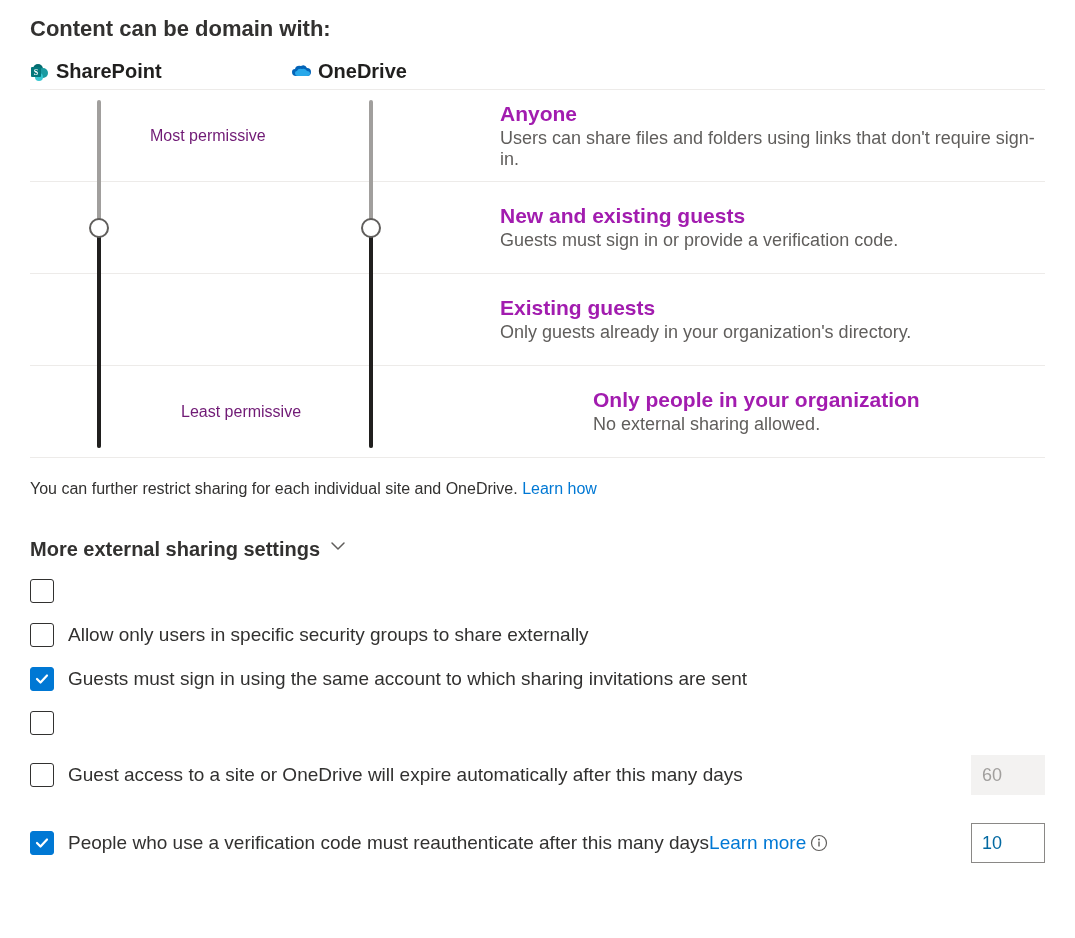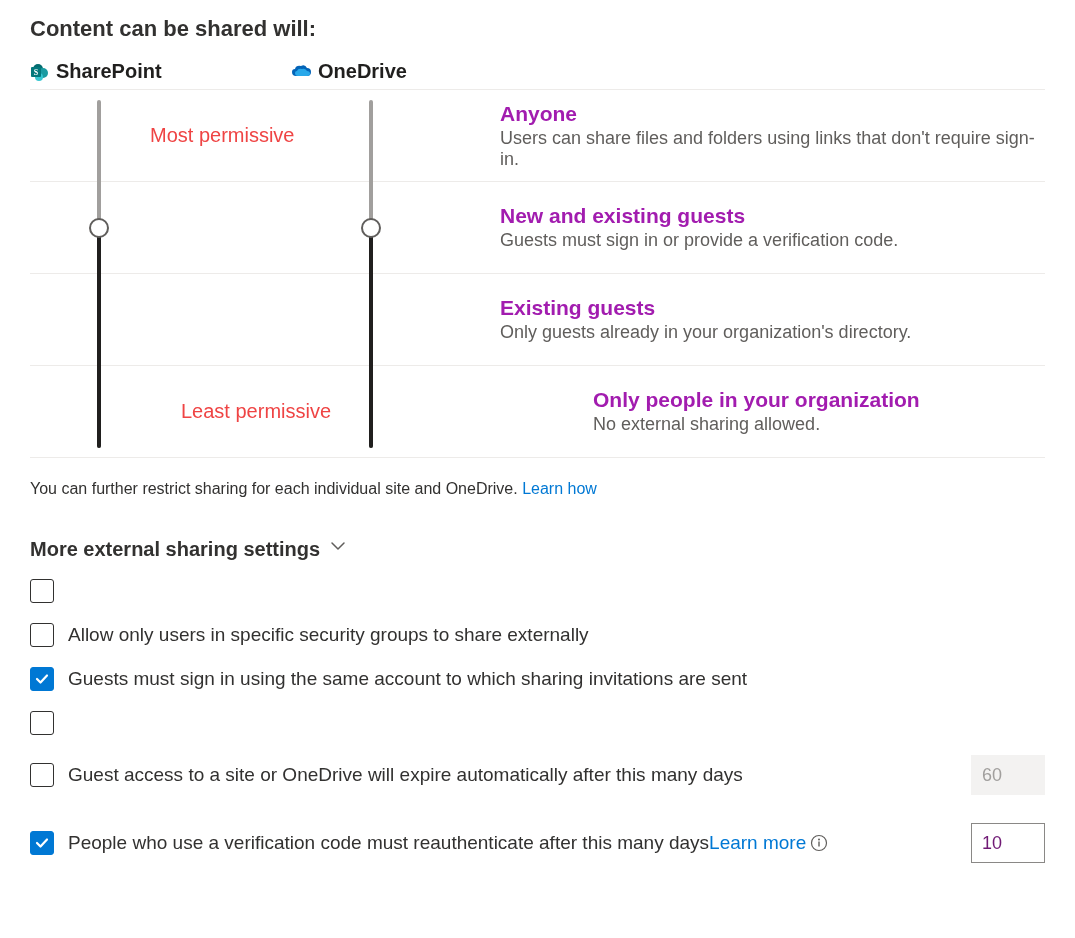--- a/index.html
+++ b/index.html
@@ -35,22 +35,22 @@
   .row {
     display: flex;
     align-items: center;
     border-bottom: 1px solid #edebe9;
     height: 92px;
   }
   .row:last-of-type { border-bottom: 1px solid #edebe9; gap: 31px; }
   .label-col {
     width: 200px;
     flex: 0 0 200px;
-    color: #ef4444;
-    font-size: 20px;
+    color: #701a75;
+    font-size: 16px;
   }
   .desc-col {
     flex: 1;
     padding: 10px 0 10px 10px;
   }
   .desc-title {
     font-weight: 600;
     font-size: 21px;
     color: #a21caf;
     margin-bottom: 2px;
@@ -159,21 +159,21 @@
   .checkbox.checked svg { display: block; }
   .checkbox svg { display: none; }
   .num-input {
     width: 74px;
     height: 40px;
     margin-left: 10px;
     border: 1px solid #8a8886;
     font-size: 18px;
     padding: 0 10px;
     font-family: inherit;
-    color: #701a75;
+    color: #0369a1;
   }
   .num-input.disabled {
     background: #f3f2f1;
     border-color: #f3f2f1;
     color: #a19f9d;
   }
   .info-icon {
     display: inline-flex;
     vertical-align: top;
     margin-left: 4px;
@@ -181,21 +181,21 @@
   .cb-label-wrap {
     display: flex;
     align-items: center;
     flex-wrap: wrap;
     flex: 1;
   }
 </style>
 </head>
 <body>
 
-<div class="section-title">Content can be shared will:</div>
+<div class="section-title">Content can be domain with:</div>
 
 <div class="product-header">
   <div class="product-col sp">
     <svg width="20" height="20" viewBox="0 0 20 20">
       <circle cx="8" cy="7" r="5" fill="#036c70"></circle>
       <circle cx="13" cy="11" r="5" fill="#1a9ba1"></circle>
       <circle cx="9" cy="15" r="4" fill="#37c6d0"></circle>
       <rect x="1" y="5" width="10" height="10" rx="1" fill="#03787c"></rect>
       <text x="6" y="13" text-anchor="middle" fill="#fff" font-size="8" font-weight="700" font-family="Segoe UI">S</text>
     </svg>

